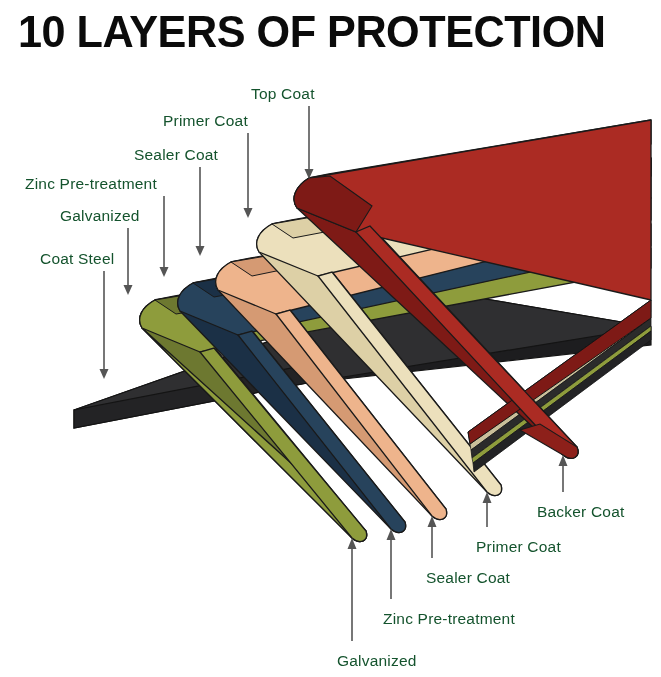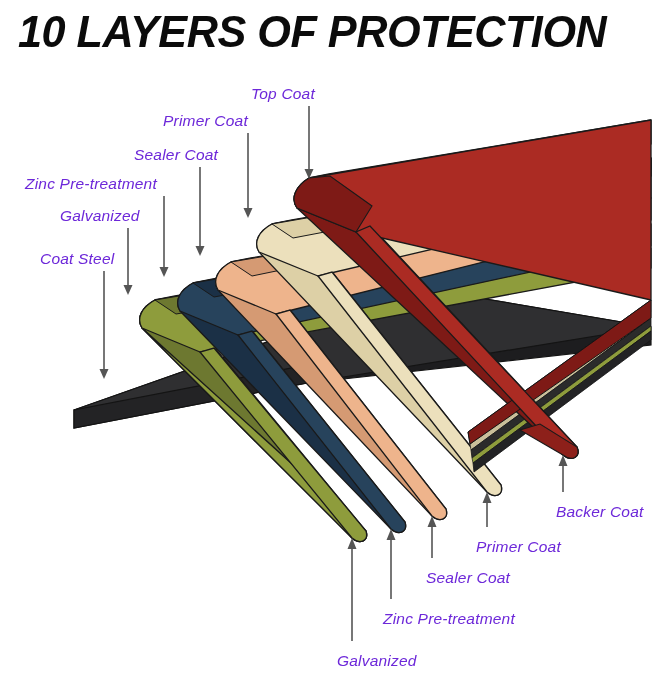--- a/index.html
+++ b/index.html
@@ -1,33 +1,33 @@
 <!DOCTYPE html>
 <html><head>
 <meta charset="utf-8">
 <style>
   html,body{margin:0;padding:0;background:#ffffff;}
   body{width:661px;height:677px;overflow:hidden;
        font-family:"Liberation Sans","DejaVu Sans",sans-serif;}
-  #stage{position:relative;width:661px;height:677px;background:#fff;font-style:italic;}
+  #stage{position:relative;width:661px;height:677px;background:#fff;}
 
   .title{
     position:absolute;left:18px;top:6px;
     font-family:"Liberation Sans","DejaVu Sans",sans-serif;
     font-weight:700;font-size:45px;letter-spacing:-0.5px;
     color:#0b0b0b;white-space:nowrap;
     transform:scaleX(0.96);transform-origin:left top;
   }
 
   svg#diagram{position:absolute;left:0;top:0;width:661px;height:677px;}
 
   .lbl{
     position:absolute;
     font-family:"Liberation Sans","DejaVu Sans",sans-serif;
-    font-size:15.5px;color:#6d28d9;white-space:nowrap;
+    font-size:15.5px;color:#14532d;white-space:nowrap;
     letter-spacing:0.2px;
   }
 </style>
 </head>
 <body>
 
 <div id="stage">
 
   <div class="title">10 LAYERS OF PROTECTION</div>
 
@@ -200,20 +200,20 @@
   <div>
     <div class="lbl" style="left:251px;top:85px">Top Coat</div>
     <div class="lbl" style="left:163px;top:112px">Primer Coat</div>
     <div class="lbl" style="left:134px;top:146px">Sealer Coat</div>
     <div class="lbl" style="left:25px;top:175px">Zinc Pre-treatment</div>
     <div class="lbl" style="left:60px;top:207px">Galvanized</div>
     <div class="lbl" style="left:40px;top:250px">Coat Steel</div>
   </div>
 
   <div>
-    <div class="lbl" style="left:556px;top:503px">Backer Coat</div>
+    <div class="lbl" style="left:537px;top:503px">Backer Coat</div>
     <div class="lbl" style="left:476px;top:538px">Primer Coat</div>
     <div class="lbl" style="left:426px;top:569px">Sealer Coat</div>
     <div class="lbl" style="left:383px;top:610px">Zinc Pre-treatment</div>
     <div class="lbl" style="left:337px;top:652px">Galvanized</div>
   </div>
 
 </div>
 
 </body></html>

